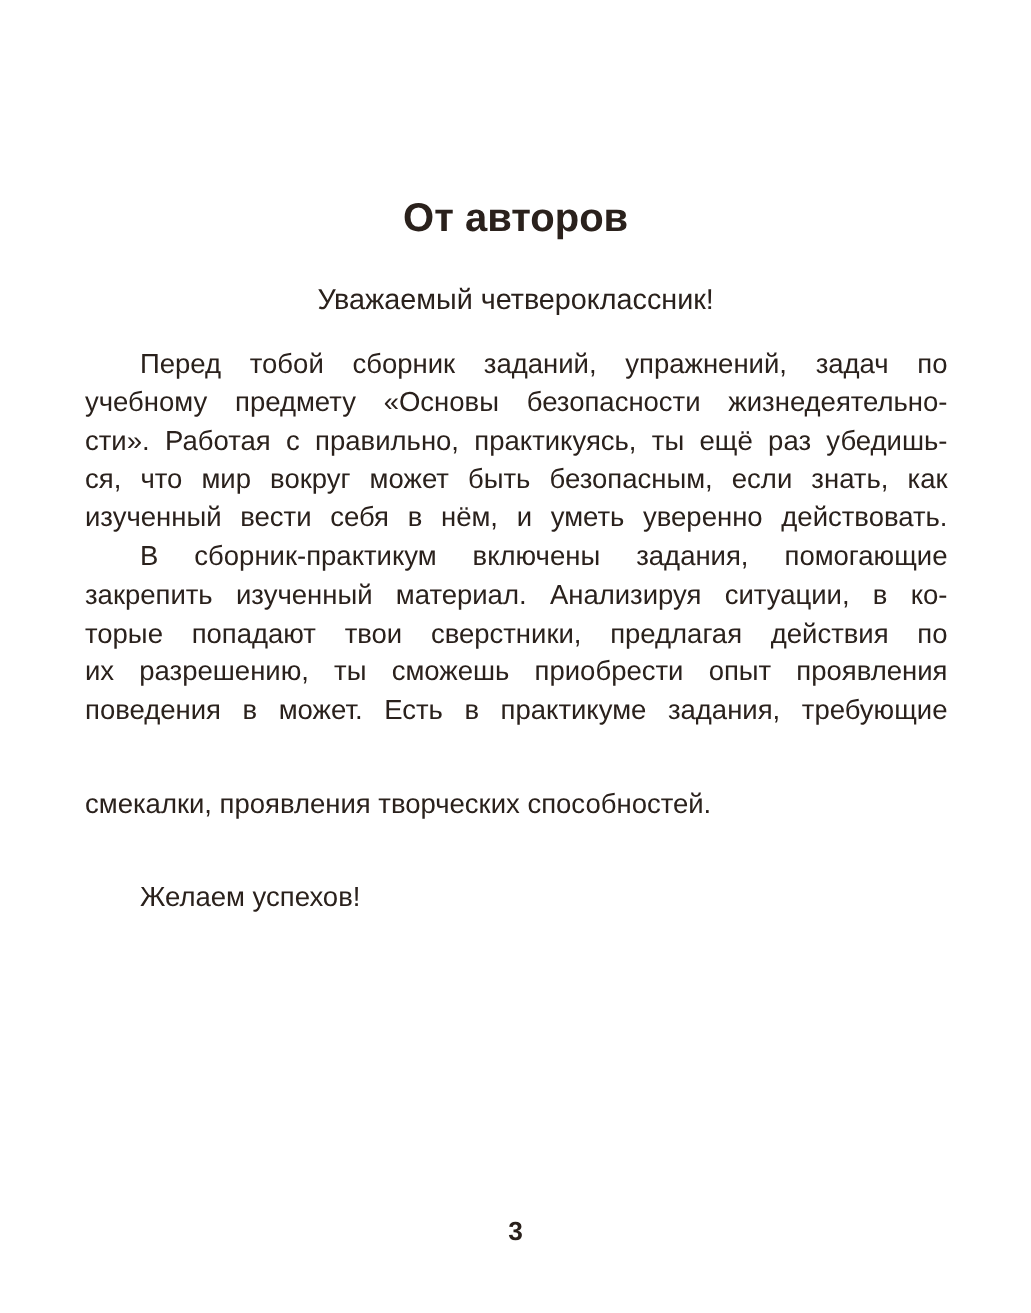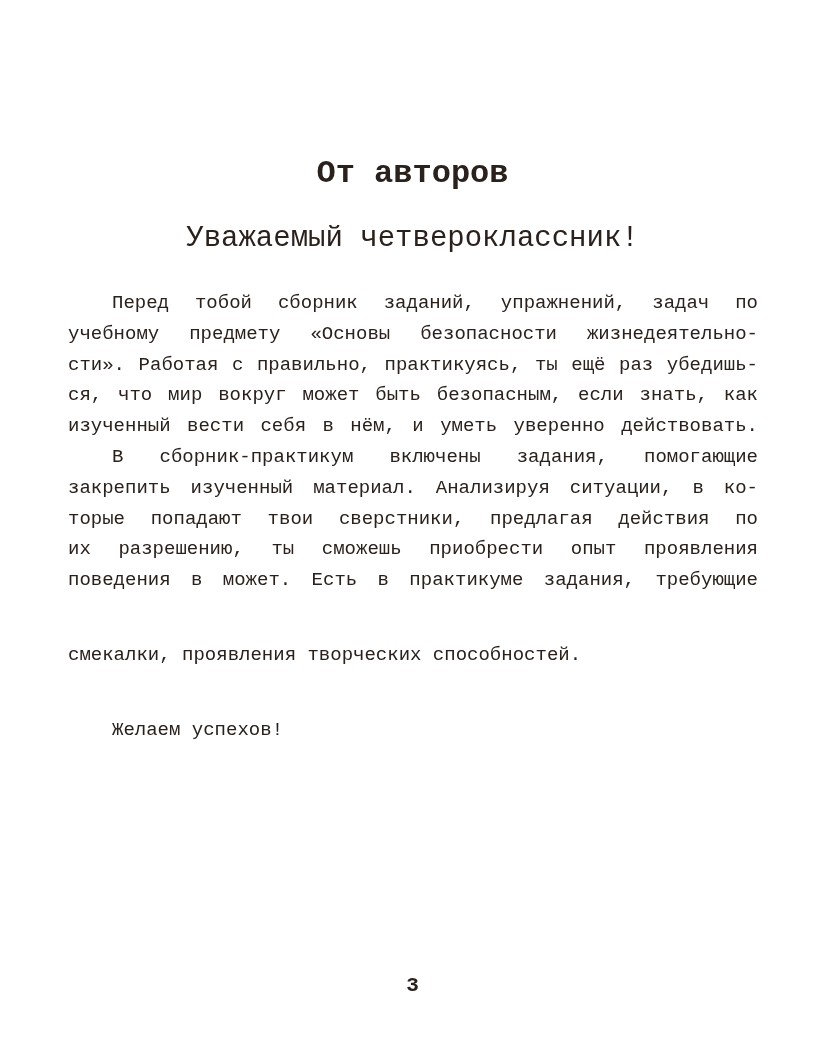--- a/index.html
+++ b/index.html
@@ -6,43 +6,43 @@
     margin: 0;
     padding: 0;
     background: #ffffff;
   }
   .page {
     position: relative;
     width: 825px;
     height: 1050px;
     background: #ffffff;
     overflow: hidden;
-    font-family: Liberation Mono, monospace;
+    font-family: Liberation Sans, sans-serif;
     color: #2a211c;
   }
   .title {
     margin: 158px 0 0 0;
     text-align: center;
     font-size: 32px;
     line-height: 32px;
     font-weight: bold;
     color: #2a211c;
   }
   .greeting {
     margin-top: 34px;
     text-align: center;
-    font-size: 29px;
+    font-size: 23px;
     line-height: 30px;
   }
   .body-text {
     position: absolute;
     left: 68px;
-    top: 288px;
+    top: 276px;
     width: 690px;
-    font-size: 19px;
+    font-size: 22px;
     line-height: 30.8px;
   }
   .line {
     text-align: justify;
     text-align-last: justify;
     white-space: normal;
   }
   .line.last {
     text-align-last: left;
     margin-top: 44px;

